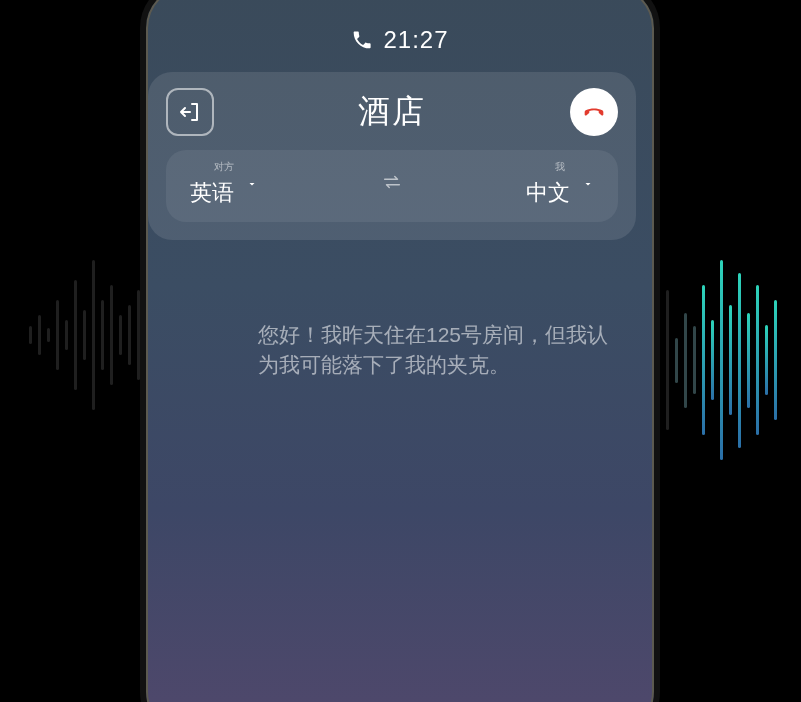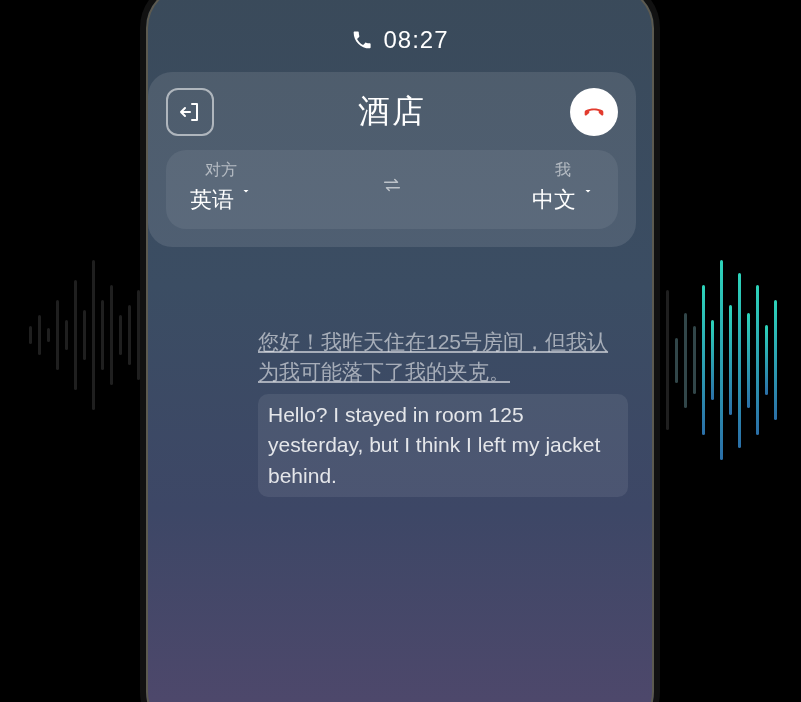--- a/index.html
+++ b/index.html
@@ -100,48 +100,47 @@
     padding: 10px 24px 14px 24px;
     color: #fff;
   }
   .lang-col {
     display: flex;
     flex-direction: column;
     align-items: center;
     gap: 4px;
   }
   .lang-col .lbl {
-    font-size: 16px;
+    font-size: 10px;
     color: rgba(255,255,255,0.55);
   }
   .lang-col .val {
     font-size: 22px;
     font-weight: 500;
-    display: flex; align-items: flex-start; gap: 6px;
+    display: flex; align-items: flex-start; gap: 12px;
   }
   .swap {
     color: rgba(255,255,255,0.55);
     font-size: 18px;
   }
 
   
   .conv {
     padding: 80px 26px 0 26px;
     color: #fff;
   }
   .bubble-in {
     margin-left: auto;
     max-width: 370px;
     font-size: 21px;
     line-height: 1.45;
   }
   .bubble-in .src {
     color: rgba(255,255,255,0.55);
     margin-bottom: 6px;
-    text-decoration: underline;
   }
   .bubble-in .tgt {
     background: rgba(255,255,255,0.08);
     border-radius: 10px;
     padding: 6px 10px;
     color: rgba(255,255,255,0.85);
   }
   .bubble-out {
     margin-top: 48px;
     max-width: 370px;
@@ -203,21 +202,21 @@
       <span style="height:70px"></span>
       <span style="height:120px"></span>
   </div>
 
   <div class="phone">
 
     <div class="calltime">
       <svg width="22" height="22" viewBox="0 0 24 24">
         <path fill="#fff" d="M6.6 10.8c1.4 2.8 3.8 5.2 6.6 6.6l2.2-2.2c.3-.3.7-.4 1.1-.3 1.2.4 2.5.6 3.8.6.6 0 1.1.5 1.1 1.1V20c0 .6-.5 1.1-1.1 1.1C10.6 21.1 2.9 13.4 2.9 3.7 2.9 3.1 3.4 2.6 4 2.6h3.4c.6 0 1.1.5 1.1 1.1 0 1.3.2 2.6.6 3.8.1.4 0 .8-.3 1.1L6.6 10.8z"></path>
       </svg>
-      <span>08:27</span>
+      <span>21:27</span>
     </div>
 
     <div class="card">
       <div class="card-row1">
         <div class="square-btn">
           <svg width="24" height="24" viewBox="0 0 24 24">
             <path fill="none" stroke="#fff" stroke-width="2" stroke-linecap="round" stroke-linejoin="round" d="M14 4h5v16h-5 M12 12H3 M7 8l-4 4 4 4"></path>
           </svg>
         </div>
         <div class="title">酒店</div>
@@ -251,18 +250,17 @@
                 <path fill="#fff" d="M7 10l5 5 5-5z"></path>
               </svg>
           </span>
         </div>
       </div>
     </div>
 
     <div class="conv">
       <div class="bubble-in">
         <div class="src">您好！我昨天住在125号房间，但我认为我可能落下了我的夹克。</div>
-        <div class="tgt">Hello? I stayed in room 125 yesterday, but I think I left my jacket behind.</div>
       </div>
     </div>
 
   </div>
 </div>
 
 </body></html>

